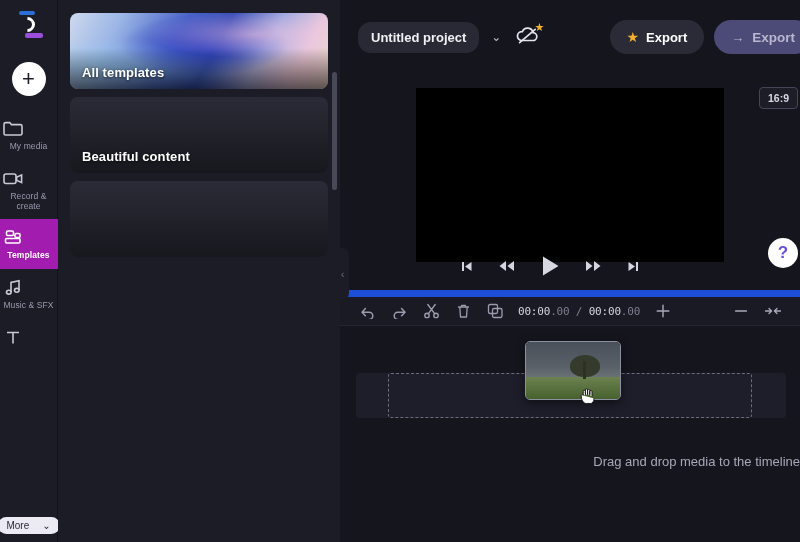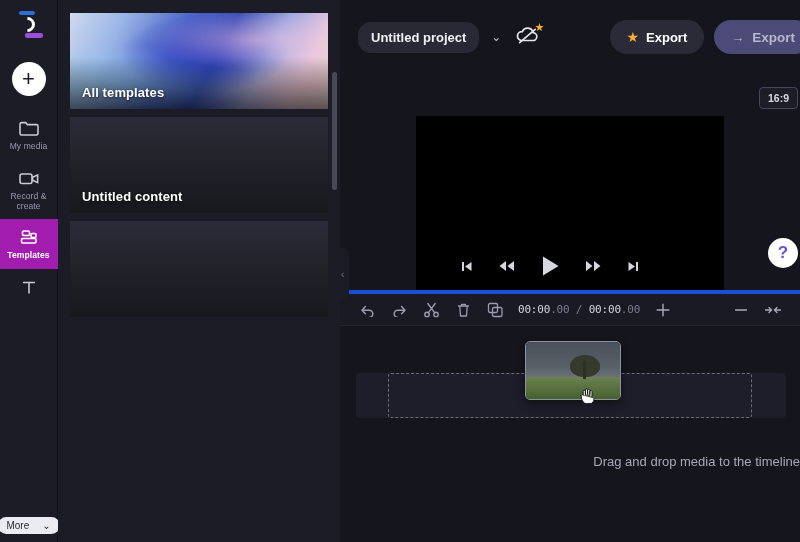--- a/index.html
+++ b/index.html
@@ -33,21 +33,21 @@
   .add-btn {
     width: 34px; height: 34px; border-radius: 50%;
     background: #ffffff; color: #1b1c26;
     display: flex; align-items: center; justify-content: center;
     font-size: 22px; line-height: 1; margin-top: 10px; cursor: pointer;
     font-weight: 300;
   }
   .rail-items { margin-top: 14px; width: 58px; }
   .rail-item {
     width: 58px; padding: 9px 2px 8px; display: flex; flex-direction: column;
-    align-items: center; gap: 4px; cursor: pointer;
+    gap: 4px; cursor: pointer;
   }
   .rail-item .lbl {
     font-size: 8.5px; color: #9a9aad; text-align: center; line-height: 1.15;
     letter-spacing: .1px;
   }
   .rail-item.active { background: #a21caf; }
   .rail-item.active .lbl { color: #ffffff; font-weight: bold; }
   .rail-item svg { display: block; }
   .rail-ico { stroke: #c9c9d6; fill: none; stroke-width: 1.6; }
   .rail-item.active .rail-ico { stroke: #ffffff; }
@@ -70,21 +70,21 @@
     display: flex; align-items: center; padding: 0 11px; gap: 9px; cursor: text;
   }
   .search-box .ph { font-size: 12.5px; color: #5c5c6b; }
   .filter-box {
     width: 38px; height: 38px; background: #ffffff; border-radius: 5px;
     display: flex; align-items: center; justify-content: center; cursor: pointer;
   }
 
   .cards { margin-top: 13px; display: flex; flex-direction: column; gap: 8px; }
   .card {
-    height: 96px; border-radius: 0; position: relative; overflow: hidden;
+    height: 76px; border-radius: 8px; position: relative; overflow: hidden;
     cursor: pointer; background: #22232e; text-decoration: underline;
   }
   .card.hero {
     background:
       radial-gradient(ellipse 60% 45% at 72% 28%, rgba(255,200,225,.55), transparent 70%),
       radial-gradient(ellipse 48% 60% at 52% 42%, rgba(40,58,190,.85), transparent 68%),
       radial-gradient(ellipse 70% 55% at 18% 72%, rgba(150,205,240,.6), transparent 72%),
       radial-gradient(ellipse 55% 50% at 92% 78%, rgba(240,195,200,.6), transparent 70%),
       linear-gradient(118deg, #cfd9ee 0%, #9bb6e6 18%, #4a63c8 40%, #3048b4 55%, #9ca8e0 72%, #e6c7dd 86%, #e8dcc8 100%);
   }
@@ -133,42 +133,42 @@
   .upgrade-btn .txt { font-size: 13px; font-weight: bold; color: #ffffff; }
   .upgrade-btn .st { color: #f2b02e; font-size: 14px; }
   .export-btn {
     background: #4c4b78; border-radius: 17px; height: 34px; padding: 0 17px;
     display: flex; align-items: center; gap: 8px; cursor: pointer;
     margin-right: -22px;
   }
   .export-btn .txt { font-size: 13.5px; font-weight: bold; color: #b9b7cf; }
   .export-btn .ar { color: #b9b7cf; font-size: 13px; }
 
-  .stage { flex: 1; position: relative; display: flex; align-items: flex-end; justify-content: center; }
+  .stage { flex: 1; position: relative; display: flex; align-items: flex-start; justify-content: center; }
   .canvas { width: 308px; height: 174px; background: #000000; margin-top: 14px; }
   .ratio-badge {
     position: absolute; right: 2px; top: 13px; border: 1px solid #45465a;
     border-radius: 4px; padding: 4px 8px; font-size: 10.5px; font-weight: bold;
     color: #d8d8e4; background: #1c1d27; cursor: pointer;
   }
   .transport {
     position: absolute; left: 0; right: 0; bottom: 12px;
     display: flex; align-items: center; justify-content: center; gap: 23px;
     padding-right: 40px;
   }
   .tbtn { cursor: pointer; display: flex; align-items: center; justify-content: center; }
   .help-btn {
     position: absolute; right: 2px; bottom: 22px; width: 30px; height: 30px;
     border-radius: 50%; background: #ffffff; display: flex; align-items: center;
     justify-content: center; font-size: 17px; font-weight: bold; color: #6b4ee0;
     cursor: pointer;
   }
 
   .tl-toolbar {
-    height: 36px; border-top: 4px solid #1d4ed8; border-bottom: 1px solid #24252f;
+    height: 36px; border-top: 7px solid #1d4ed8; border-bottom: 1px solid #24252f;
     display: flex; align-items: center; padding: 0 12px; gap: 2px; background: #191a23;
   }
   .tl-btn { width: 30px; height: 30px; display: flex; align-items: center; justify-content: center; cursor: pointer; }
   .timecode {
     font-family: "DejaVu Sans Mono", monospace; font-size: 11px; color: #d6d6e2;
     margin: 0 6px; letter-spacing: -.2px; white-space: nowrap;
   }
   .timecode .dim { color: #7d7f90; }
 
   .tl-body { flex: 1; position: relative; background: #15161d; }
@@ -236,20 +236,30 @@
         <span>
           <svg width="22" height="19" viewBox="0 0 22 19">
               <rect class="rail-ico" x="4.5" y="3" width="7" height="4.5" rx="1.2"></rect>
               <rect class="rail-ico" x="13" y="5.5" width="5" height="4" rx="1.2"></rect>
               <rect class="rail-ico" x="3.5" y="10.5" width="14.5" height="4.5" rx="1.2"></rect>
             </svg>
         </span>
         <span class="lbl">Templates</span>
       </div>
 
+      <div class="rail-item">
+        <span>
+          <svg width="22" height="19" viewBox="0 0 22 19">
+              <path class="rail-ico" d="M9 14V4.4l8-1.6V12"></path>
+              <ellipse class="rail-ico" cx="6.8" cy="14.2" rx="2.3" ry="1.9"></ellipse>
+              <ellipse class="rail-ico" cx="14.8" cy="12.3" rx="2.3" ry="1.9"></ellipse>
+            </svg>
+        </span>
+        <span class="lbl">Music &amp; SFX</span>
+      </div>
 
 
 
       <div class="rail-item">
         <span>
           <svg width="22" height="19" viewBox="0 0 22 19">
               <path class="rail-ico" d="M5 4.5h12M11 4.5v11"></path>
             </svg>
         </span>
       </div>
@@ -263,21 +273,21 @@
 
   <div class="panel">
 
     <div class="cards">
       <div class="card hero">
         <div class="scrim"></div>
         <div class="ttl">All templates</div>
       </div>
       <div class="card">
         <div class="plain-fade"></div>
-        <div class="ttl">Untitled content</div>
+        <div class="ttl">Beautiful content</div>
       </div>
       <div class="card">
         <div class="plain-fade"></div>
         <div class="ttl"></div>
       </div>
     </div>
 
     <div class="scroll-track">
       <div class="scroll-thumb"></div>
     </div>

